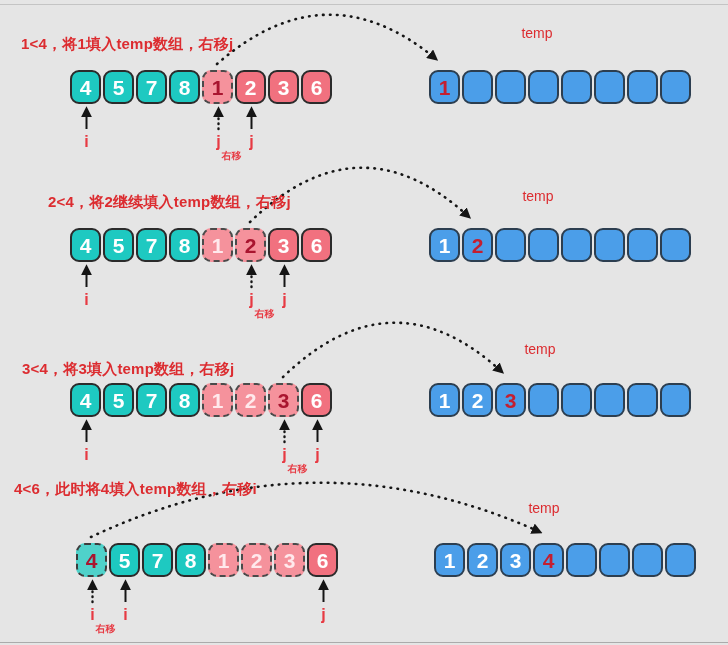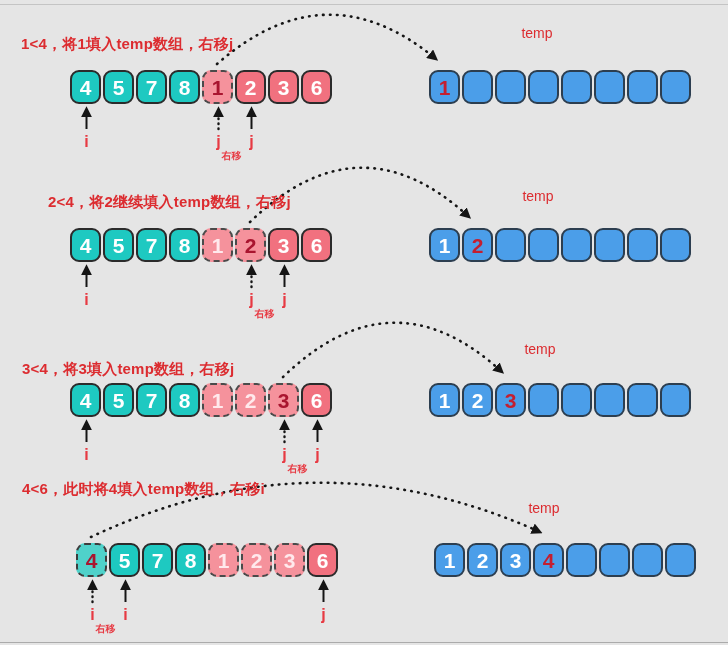--- a/index.html
+++ b/index.html
@@ -129,21 +129,21 @@
       <div class="cell t-cell"></div>
       <div class="cell t-cell"></div>
       <div class="cell t-cell"></div>
       <div class="cell t-cell"></div>
       <div class="cell t-cell"></div>
     </div>
     <div class="ptr-label" style="left: 86.5px; top: 455px; position: absolute;">i</div>
     <div class="ptr-label" style="left: 284.5px; top: 455px; position: absolute;">j</div>
     <div class="ptr-note" style="left: 297.5px; top: 469px; position: absolute;">右移</div>
     <div class="ptr-label" style="left: 317.5px; top: 455px; position: absolute;">j</div>
-    <div class="caption" style="left: 22px; top: 480px; position: absolute;">4&lt;6，此时将4填入temp数组，右移i</div>
+    <div class="caption" style="left: 14px; top: 480px; position: absolute;">4&lt;6，此时将4填入temp数组，右移i</div>
     <div class="array" style="left: 76px; top: 543px; position: absolute;">
       <div class="cell v-teal-dash">4</div>
       <div class="cell v-teal">5</div>
       <div class="cell v-teal">7</div>
       <div class="cell v-teal">8</div>
       <div class="cell v-pink-dash">1</div>
       <div class="cell v-pink-dash">2</div>
       <div class="cell v-pink-dash">3</div>
       <div class="cell v-pink">6</div>
     </div>

